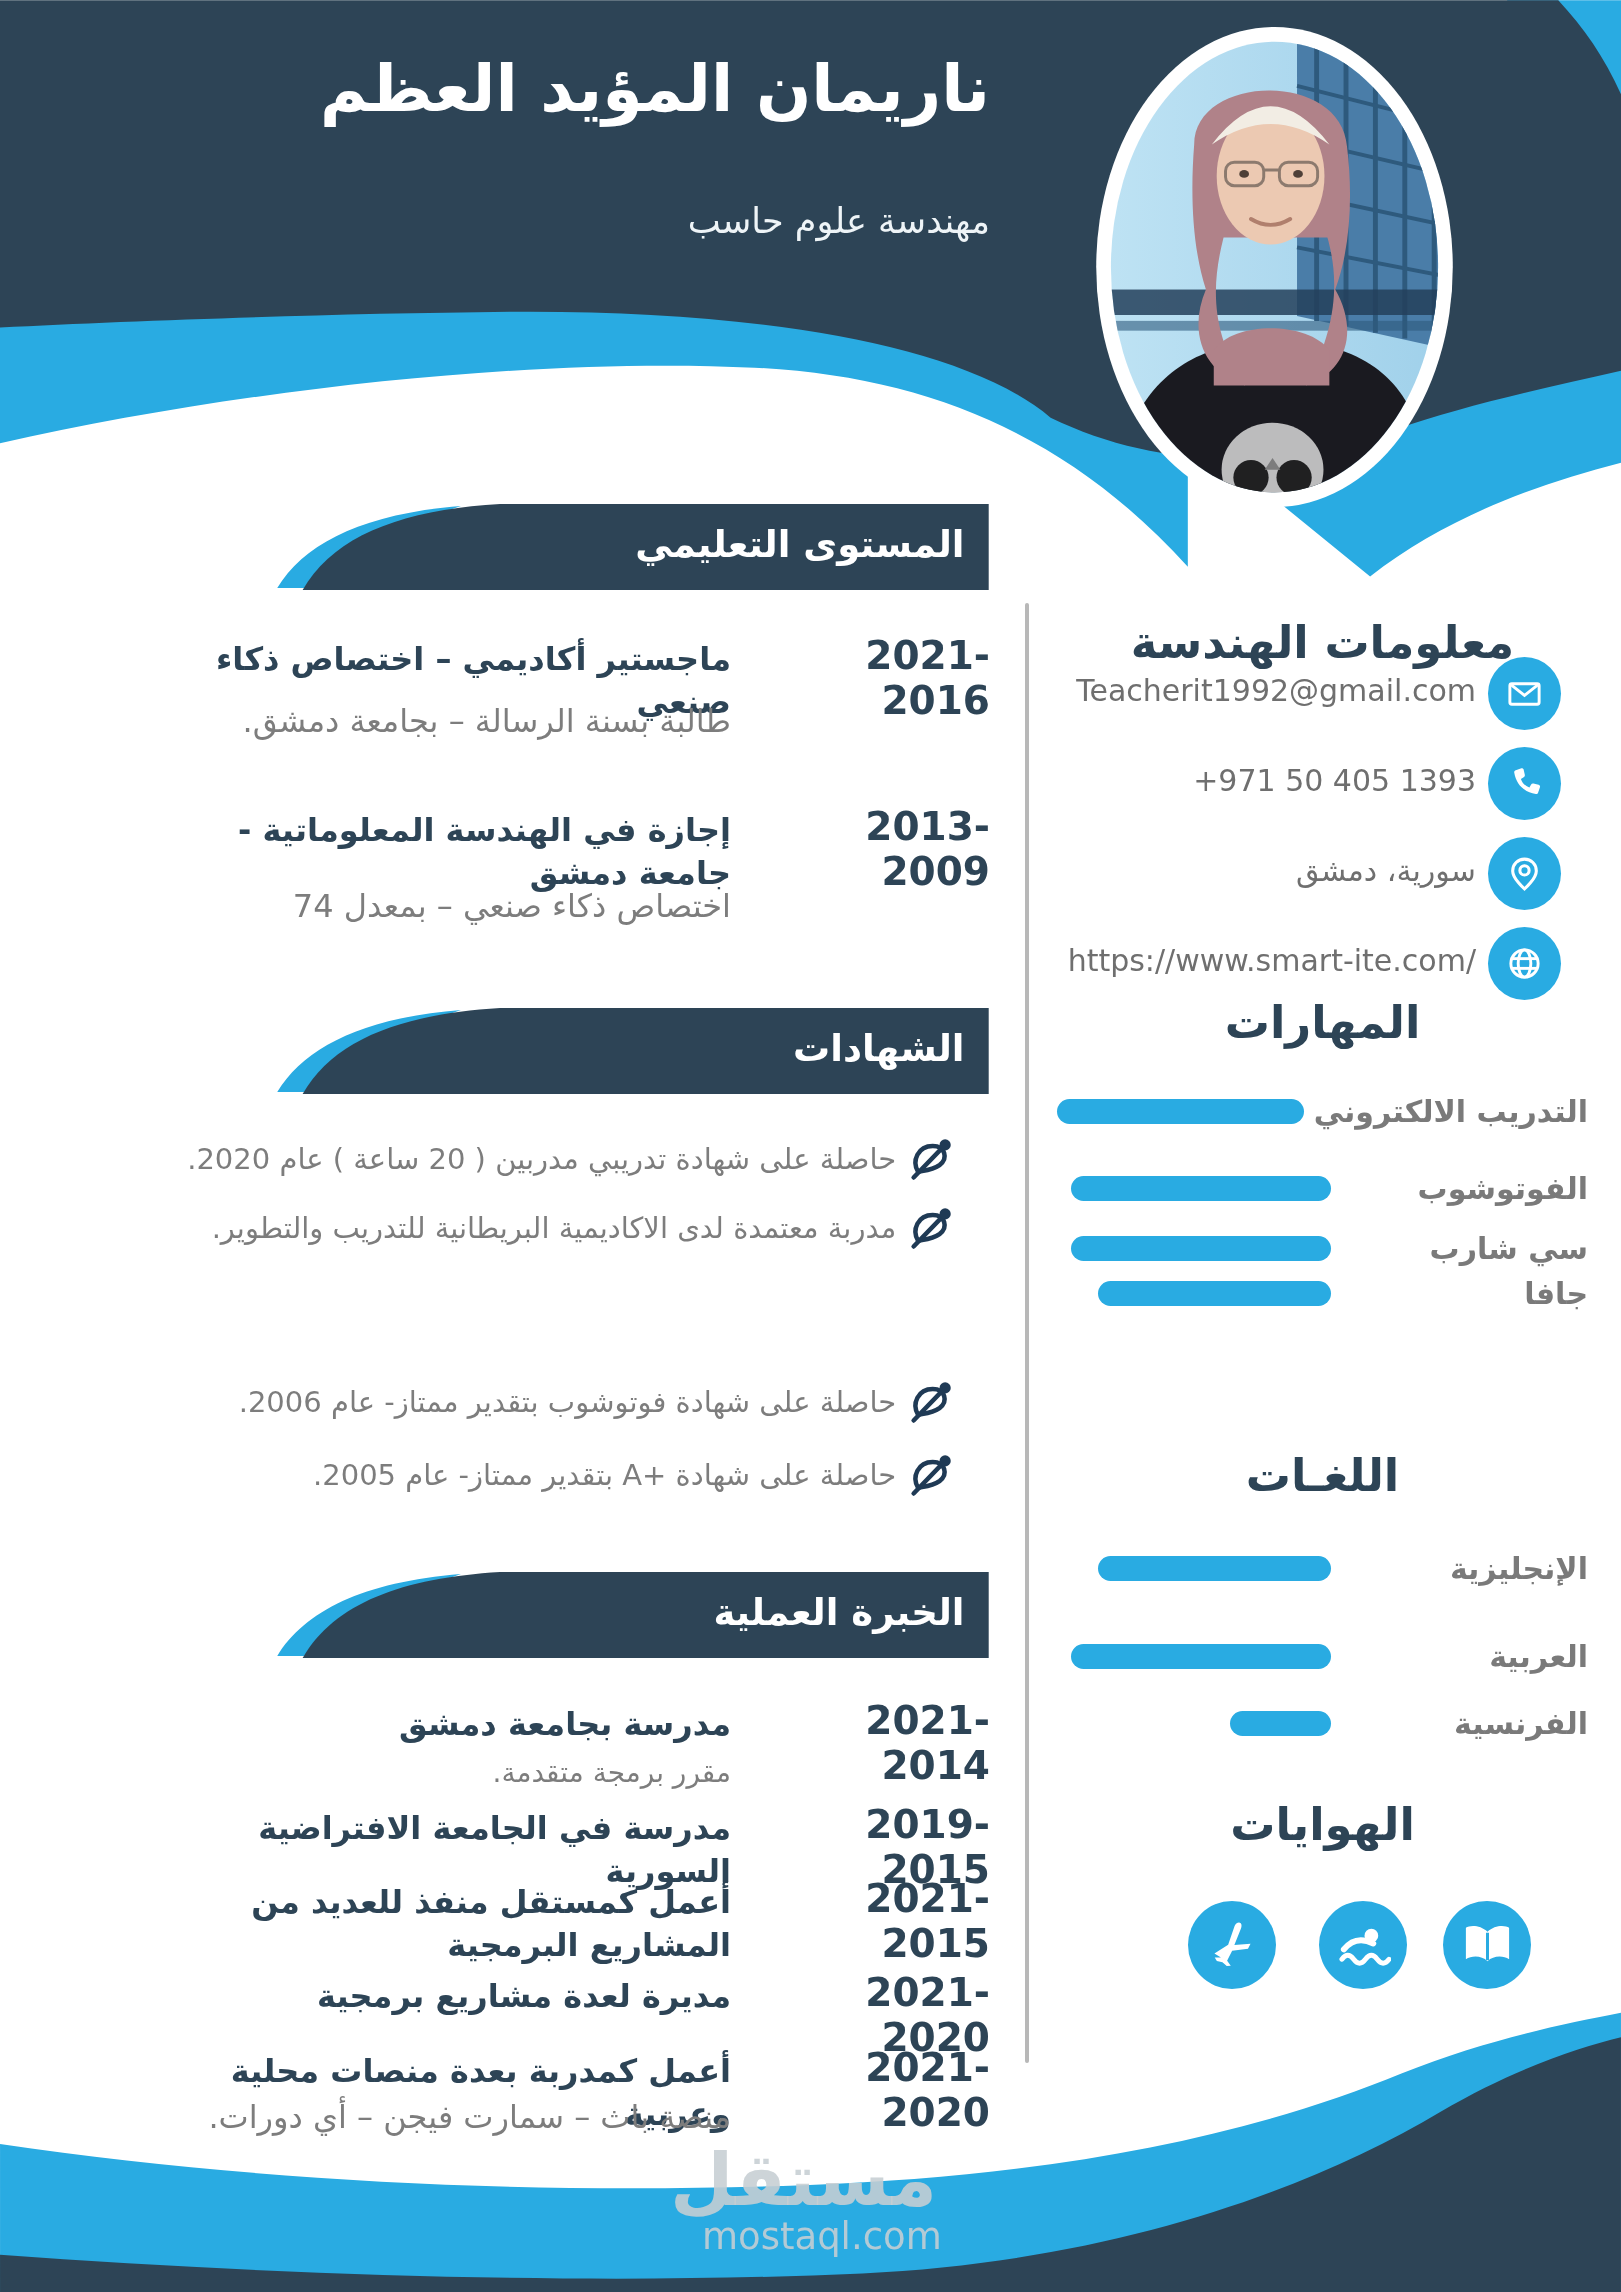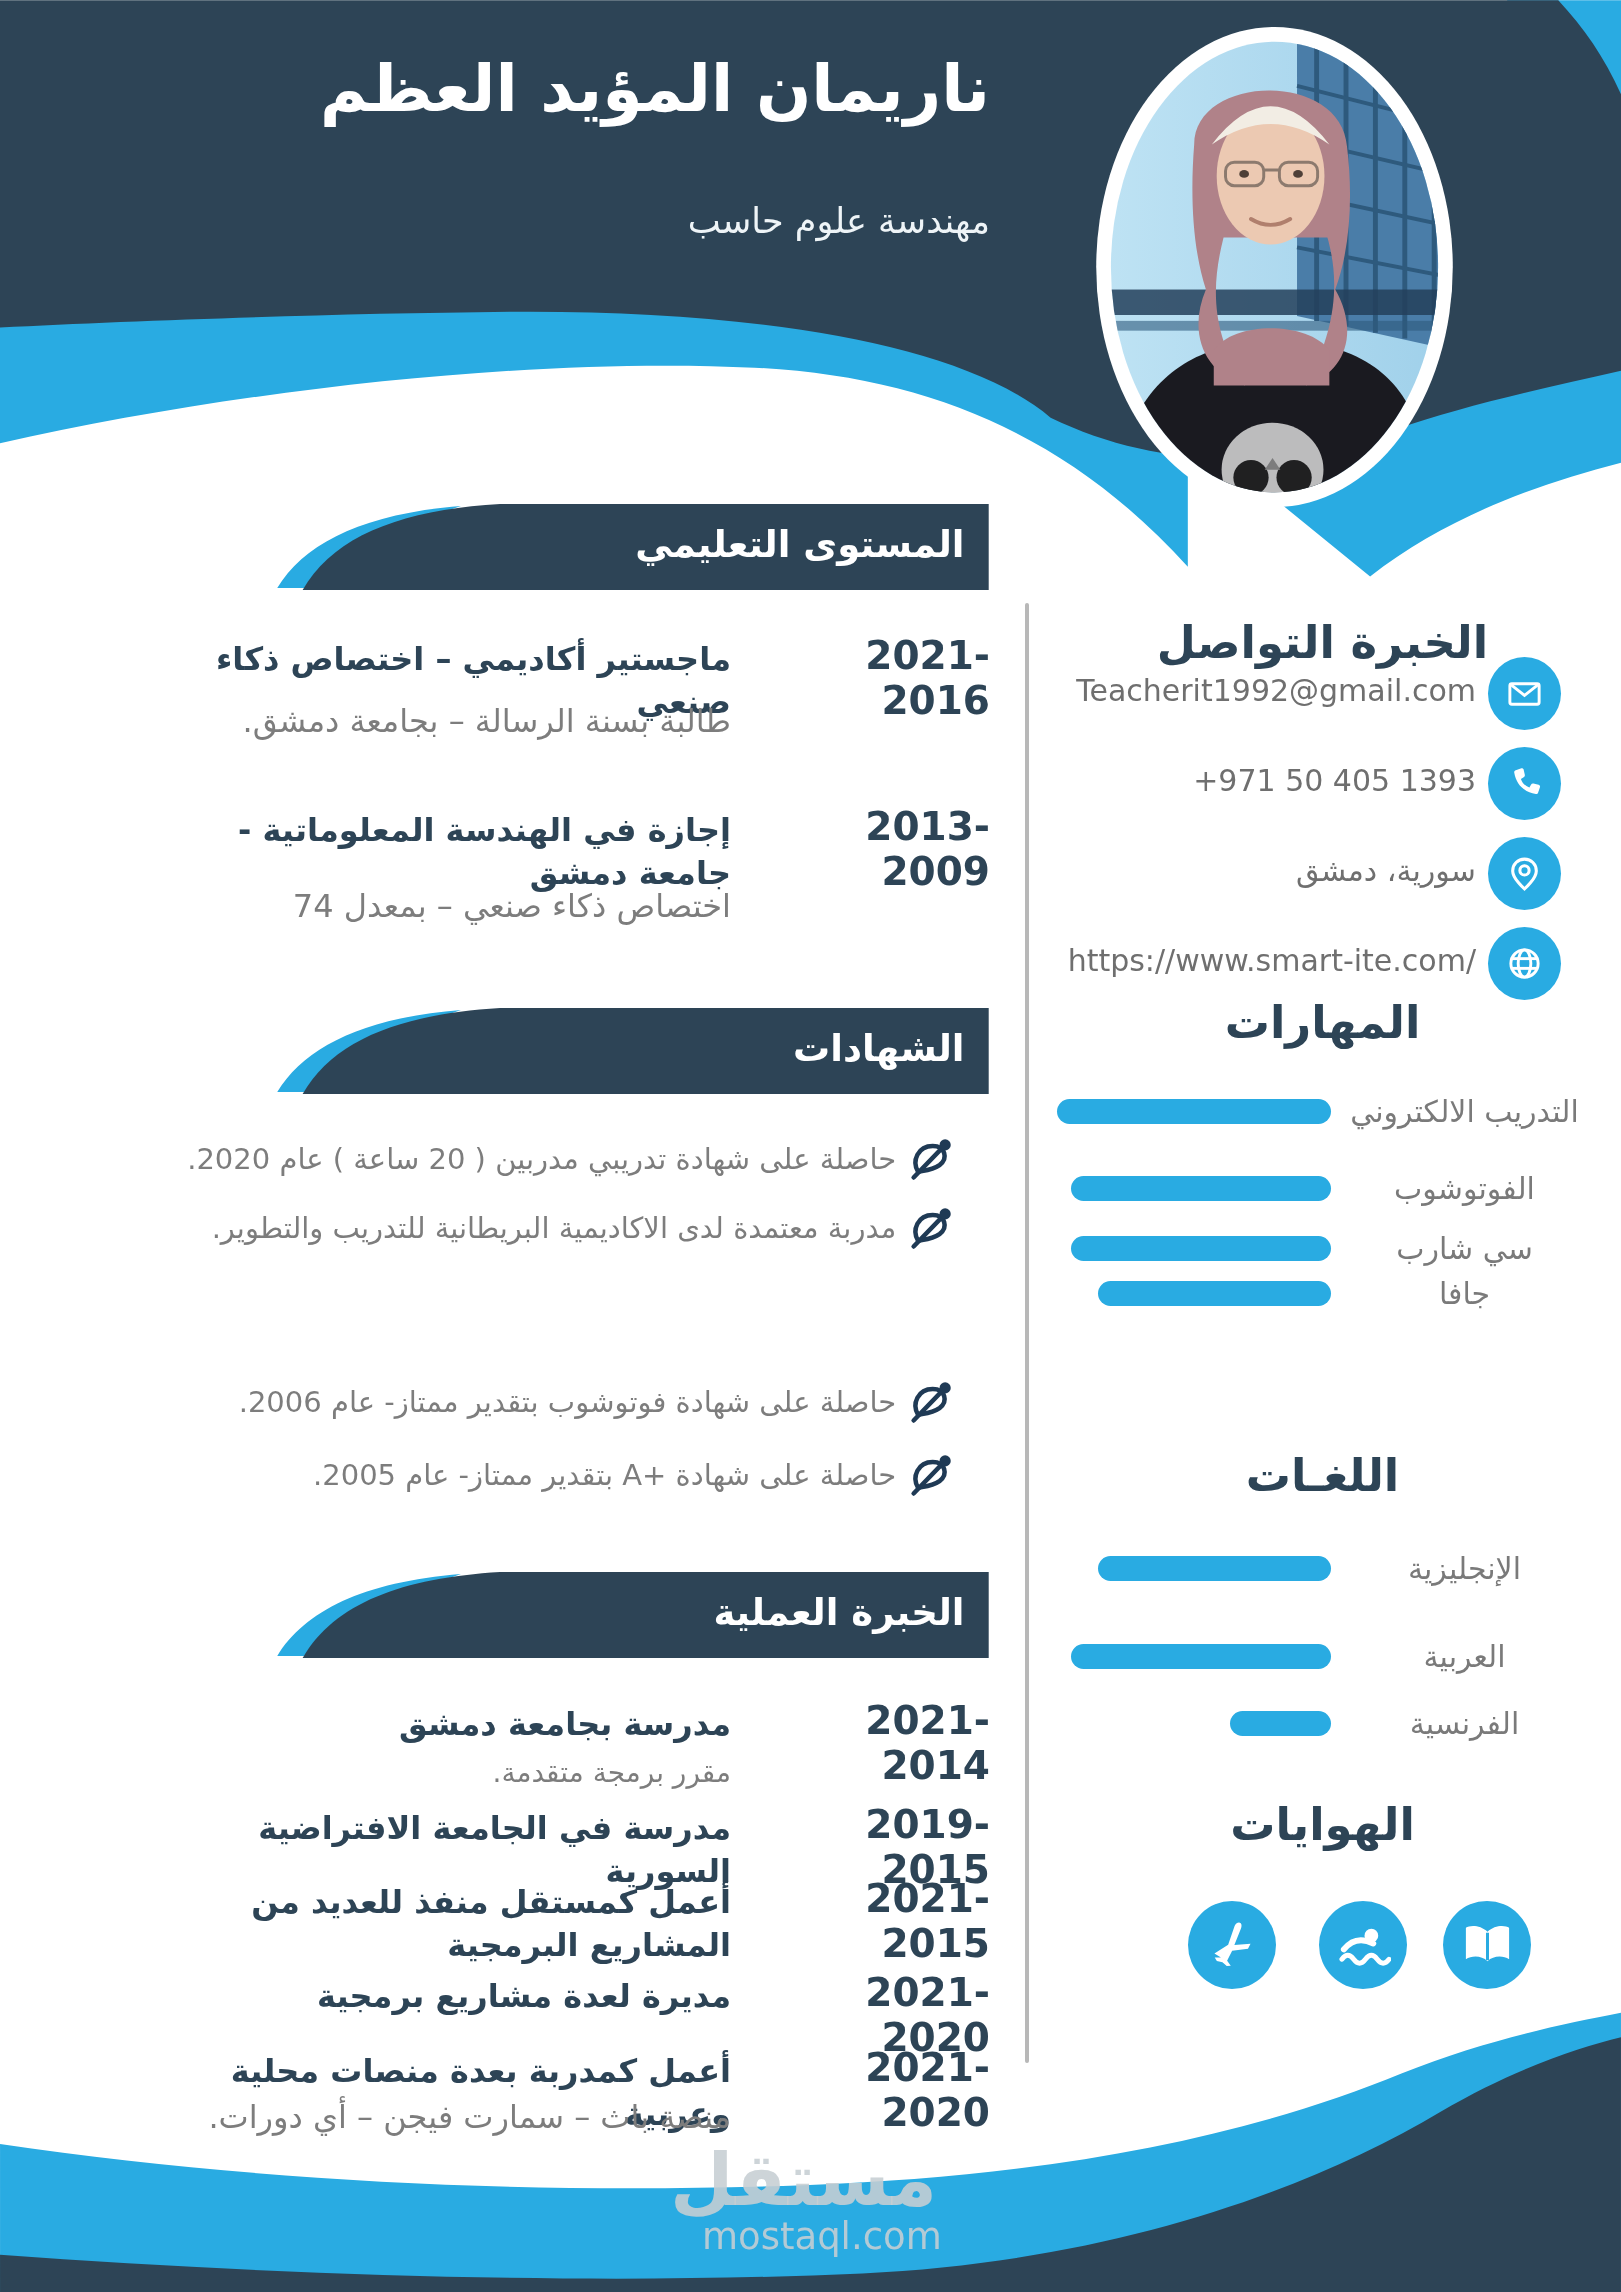--- a/index.html
+++ b/index.html
@@ -68,22 +68,22 @@
   .contact-row .cvalue{
     position:absolute;right:102px;top:15.7px;max-width:431px;direction:rtl;
     color:#6f6f6f;font-size:30px;white-space:nowrap;text-align:right;
   }
   .contact-row .cvalue.ltr{direction:ltr;}
   .skill-row{
     position:absolute;left:1057px;width:531px;height:47px;direction:rtl;
     display:flex;align-items:center;
   }
   .skill-row .slabel{
-    flex:0 0 247px;text-align:center;color:#7a7a7a;font-size:30px;padding-left:9.8px;
-    white-space:nowrap;overflow:visible;
+    flex:0 0 247px;text-align:right;color:#7a7a7a;font-size:30px;padding-left:9.8px;
+    white-space:nowrap;overflow:visible;font-weight:bold;
   }
   .skill-row .bar-track{flex:1;height:25.5px;position:relative;direction:rtl;}
   .skill-row .bar-fill{
     position:absolute;right:0;top:0;height:25.5px;border-radius:12.7px;background:#29abe2;
   }
   .hobby{
     position:absolute;top:1901px;width:88px;height:88px;border-radius:50%;
     background:#29abe2;display:flex;align-items:center;justify-content:center;
   }
   
@@ -263,21 +263,21 @@
     <div class="date">2021-2020</div>
     <div class="rtitle">مديرة لعدة مشاريع برمجية</div>
   </div>
 
   <div class="row" style="top:2045px">
     <div class="date">2021-2020</div>
     <div class="rtitle">أعمل كمدربة بعدة منصات محلية وعربية</div>
   </div>
   <div class="subline" style="top:2098px">منصة باث – سمارت فيجن – أي دورات.</div>
 
-  <div class="side-heading" style="top:616px">الخبرة التواصل</div>
+  <div class="side-heading" style="top:616px">معلومات الهندسة</div>
 
   <div class="contact-row" style="top:657px">
     <div class="cicon">
       <svg width="39" height="39" viewBox="0 0 40 40" fill="none" stroke="#ffffff" stroke-width="3">
         <rect x="5" y="10" width="30" height="21" rx="2"></rect>
         <polyline points="6,11 20,22 34,11"></polyline>
       </svg>
     </div>
     <a class="cvalue ltr" style="text-decoration:none;color:#6f6f6f">Teacherit1992@gmail.com</a>
   </div>

